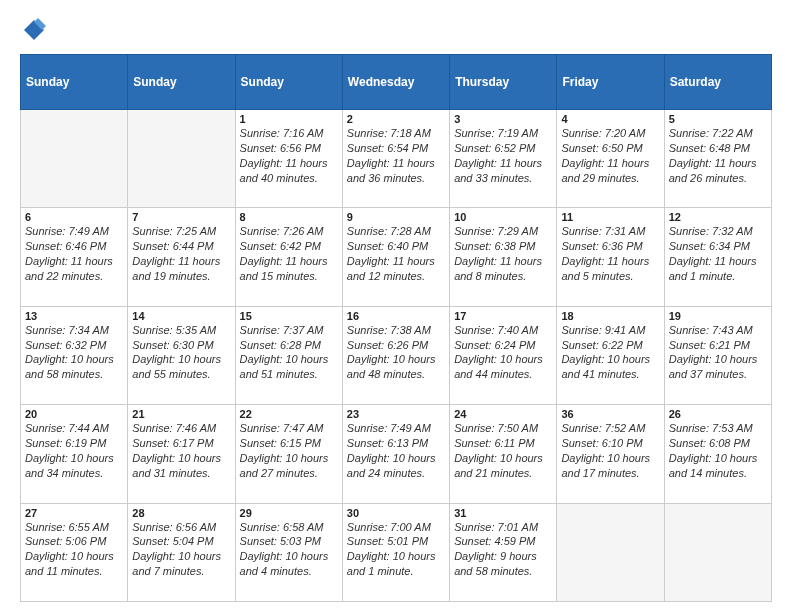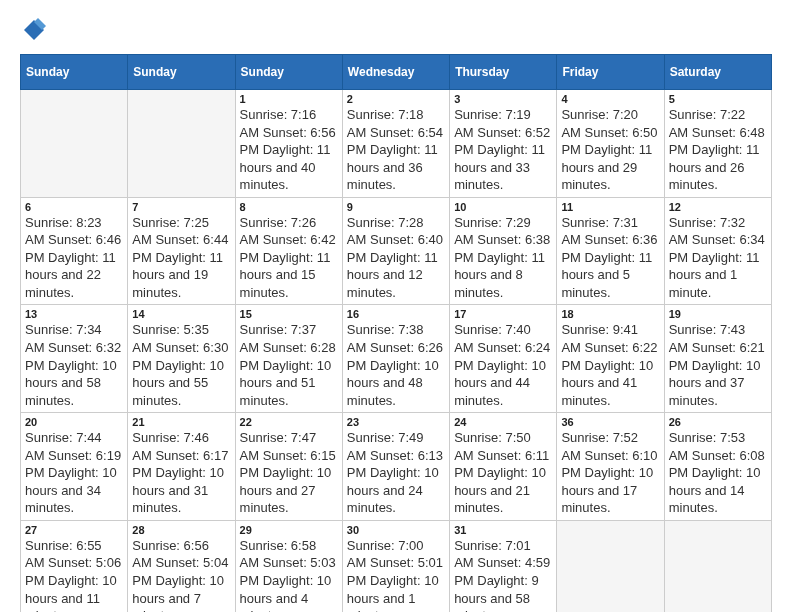--- a/index.html
+++ b/index.html
@@ -63,21 +63,21 @@
       flex: 1;
       border-collapse: collapse;
       width: 100%;
       table-layout: fixed;
     }
     .calendar th {
       background: #2a6db5;
       color: #fff;
       font-size: 12px;
       font-weight: bold;
-      padding: 10px 5px;
+      padding: 20px 5px;
       text-align: left;
       border: 1px solid #1a5a9a;
     }
     .calendar td {
       border: 1px solid #ccc;
       vertical-align: top;
       padding: 3px 4px;
       font-size: 10px;
       color: #333;
       height: 88px;
@@ -87,23 +87,24 @@
       background: #f5f5f5;
     }
     .day-num {
       font-size: 11px;
       font-weight: bold;
       color: #222;
       display: block;
       margin-bottom: 1px;
     }
     .day-info {
-      font-size: 13px;
+      font-size: 11px;
       color: #333;
       line-height: 1.35;
+      font-style: italic;
     }
   </style>
 </head>
 <body>
 
 <div class="page">
   <div class="header">
     <div class="logo">
       <svg class="logo-icon" viewBox="0 0 28 28">
         <polygon points="14,4 24,14 14,24 4,14" fill="#2a6db5"></polygon>
@@ -163,21 +164,21 @@
           <td>
             <span class="day-num">5</span>
             <div class="day-info">Sunrise: 7:22 AM
 Sunset: 6:48 PM
 Daylight: 11 hours and 26 minutes.</div>
           </td>
         </tr>
         <tr>
           <td>
             <span class="day-num">6</span>
-            <div class="day-info">Sunrise: 8:23 AM
+            <div class="day-info">Sunrise: 7:49 AM
 Sunset: 6:46 PM
 Daylight: 11 hours and 22 minutes.</div>
           </td>
           <td>
             <span class="day-num">7</span>
             <div class="day-info">Sunrise: 7:25 AM
 Sunset: 6:44 PM
 Daylight: 11 hours and 19 minutes.</div>
           </td>
           <td>

